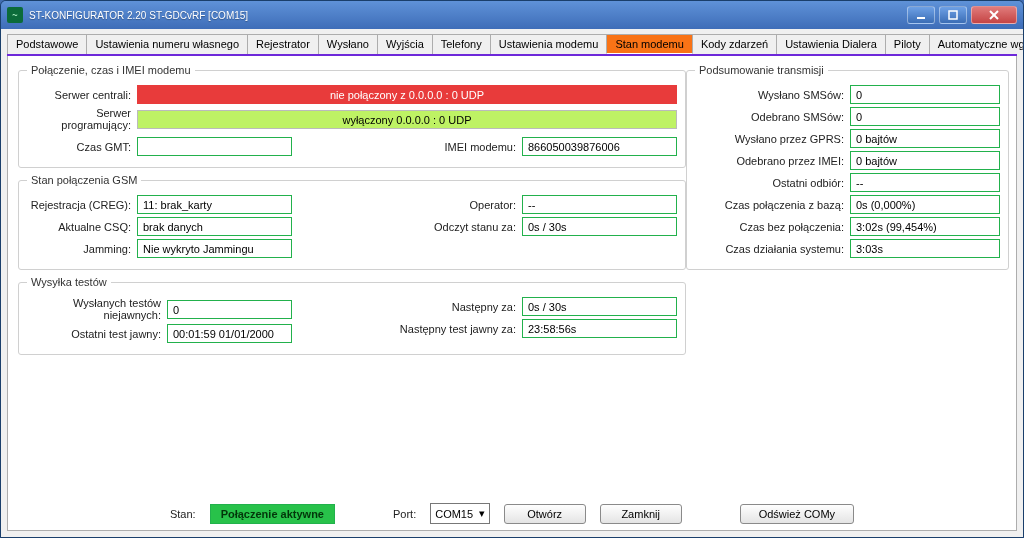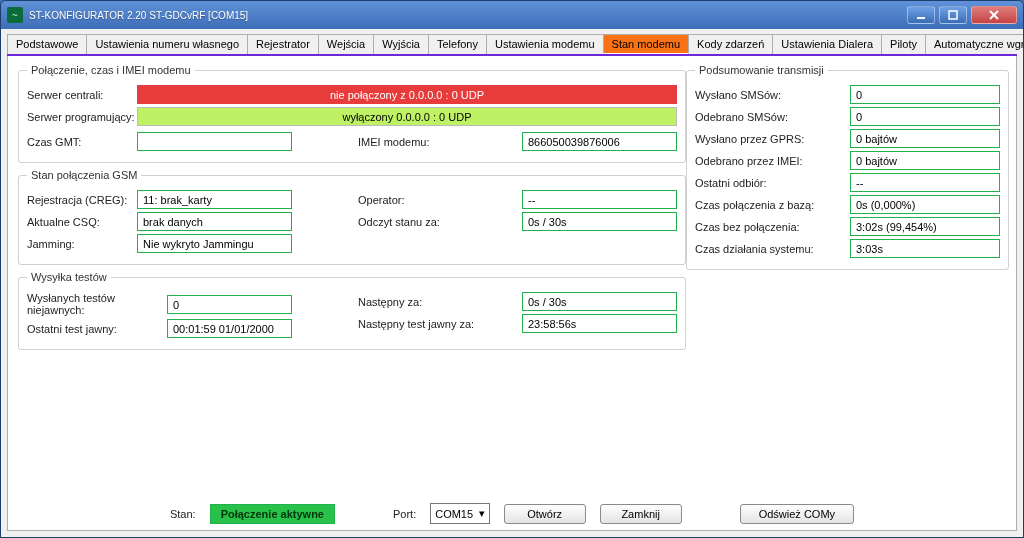--- a/index.html
+++ b/index.html
@@ -15,21 +15,21 @@
   .tabbar { display:flex; border-bottom:3px solid #6d28d9; }
   .tab { padding:3px 8px; border:1px solid #adadad; border-bottom:none; background:#f0f0f0; margin-right:-1px; cursor:pointer; position:relative; top:1px; white-space:nowrap; }
   .tab.active { background:#f97316; border-bottom:1px solid #fff; z-index:2; }
   .content { background:#fff; border:1px solid #adadad; border-top:none; padding:8px 10px 6px 10px; height:452px; }
   .cols { display:flex; }
   .left { flex:1; }
   .right { width:320px; }
   fieldset { border:1px solid #d0d0d0; border-radius:3px; padding:6px 8px 8px 8px; margin:0 0 6px 0; }
   legend { padding:0 4px; color:#333; }
   .row { display:flex; align-items:center; margin:3px 0; }
-  .lbl { color:#222; }
+  .lbl { text-align:right; padding-right:6px; color:#222; }
   .val, .wideval { border:1px solid #22b14c; background:#fff; padding:2px 5px; height:19px; line-height:14px; }
   .val { width:155px; }
   .wideval { flex:1; text-align:center; }
   .redval { background:#e83b3b; color:#fff; border:1px solid #e83b3b; }
   .twocol { display:flex; gap:12px; }
   .twocol .col { flex:1; }
   .right .lbl { width:155px; }
   .right .val { width:150px; }
 
   .statusbar { position:absolute; left:6px; right:6px; bottom:6px; height:34px; background:#fff; border:1px solid #adadad; border-top:none; display:flex; align-items:center; justify-content:center; gap:14px; padding:0 12px; }
@@ -63,21 +63,21 @@
             <line x1="9" y1="1" x2="1" y2="9" stroke="#fff" stroke-width="2"></line>
           </svg>
         </div>
     </div>
   </div>
   <div class="client">
     <div class="tabbar" id="tabbar">
         <div class="tab">Podstawowe</div>
         <div class="tab">Ustawienia numeru własnego</div>
         <div class="tab">Rejestrator</div>
-        <div class="tab">Wejścia</div>
+        <div class="tab">Wysłano</div>
         <div class="tab">Wyjścia</div>
         <div class="tab">Telefony</div>
         <div class="tab">Ustawienia modemu</div>
         <div class="tab active">Stan modemu</div>
         <div class="tab">Kody zdarzeń</div>
         <div class="tab">Ustawienia Dialera</div>
         <div class="tab">Piloty</div>
         <div class="tab">Automatyczne wgrywanie ustawień</div>
       </div>
     <div class="content">

